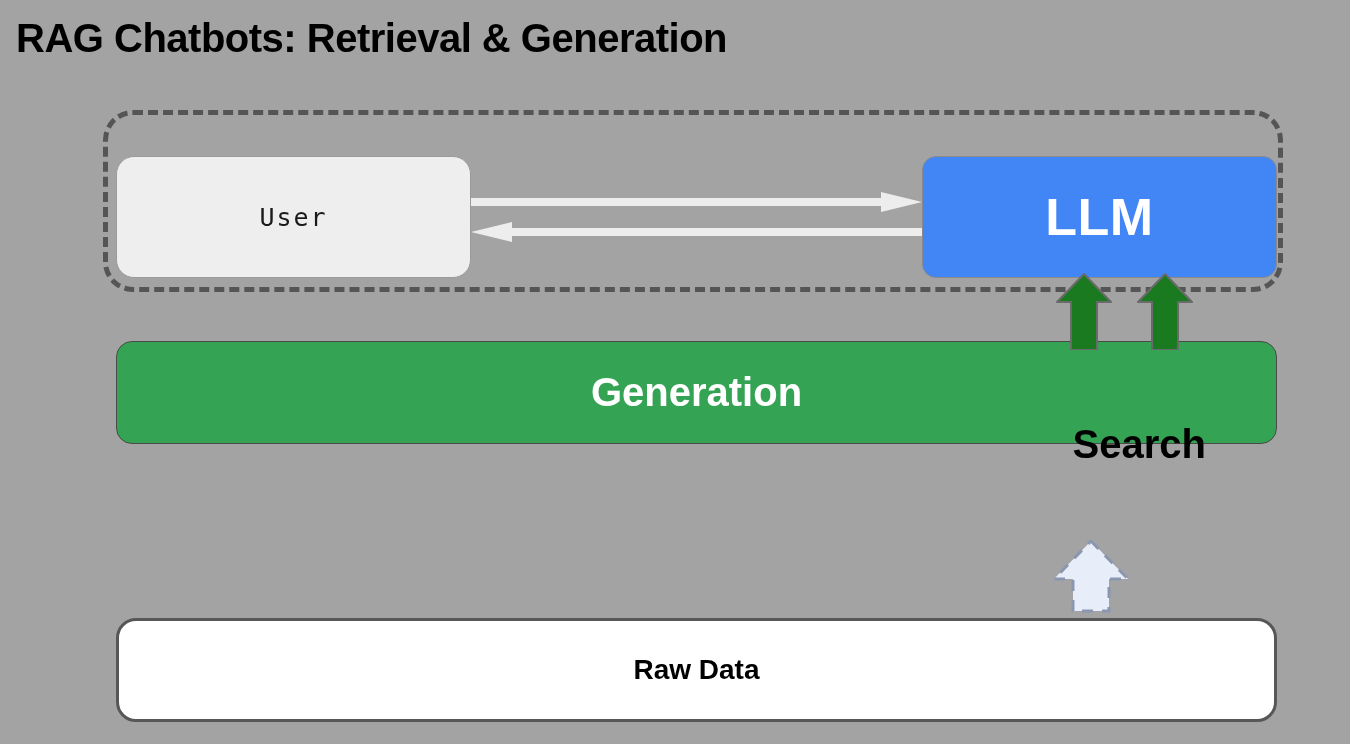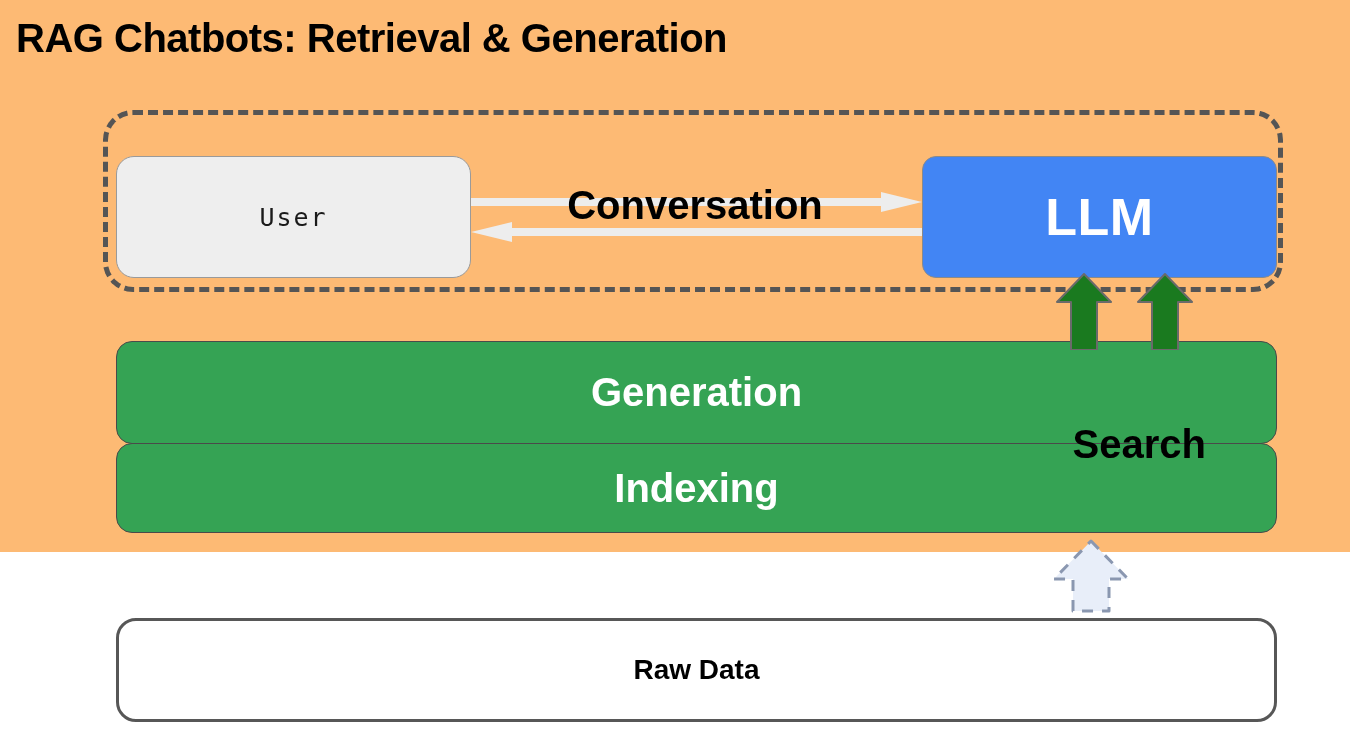--- a/index.html
+++ b/index.html
@@ -9,22 +9,22 @@
   }
   body {
     width: 1350px;
     height: 744px;
     font-family: "Liberation Sans", sans-serif;
     overflow: hidden;
   }
   #canvas {
     position: relative;
     width: 1350px;
-    height: 552px;
-    background: #fdba74;
+    height: 744px;
+    background: #a3a3a3;
   }
 
   
   .title {
     position: absolute;
     left: 16px;
     top: 16px;
     font-size: 40px;
     font-weight: bold;
     color: #000000;
@@ -197,42 +197,38 @@
       <rect x="0" y="12" width="415" height="8" fill="#ededed"></rect>
       <polygon points="410,6 451,16 410,26" fill="#ededed"></polygon>
     </g>
 
     <g>
       <rect x="36" y="42" width="415" height="8" fill="#ededed"></rect>
       <polygon points="41,36 0,46 41,56" fill="#ededed"></polygon>
     </g>
   </svg>
 
-  <div class="conv-label">Conversation</div>
 
   <div class="box user-box">
     <span>User</span>
   </div>
 
   <div class="box llm-box">
     <span>LLM</span>
   </div>
 
   <svg class="green-arrows" viewBox="0 0 140 80" width="140" height="80">
     <polygon points="29,4 56,32 42,32 42,80 16,80 16,32 2,32" fill="#1a7a1f" stroke="#6a6a6a" stroke-width="2" stroke-linejoin="round"></polygon>
     <polygon points="110,4 137,32 123,32 123,80 97,80 97,32 83,32" fill="#1a7a1f" stroke="#6a6a6a" stroke-width="2" stroke-linejoin="round"></polygon>
   </svg>
 
   <div class="box retrieval-box">
     <span>Generation</span>
   </div>
 
-  <div class="box indexing-box">
-    <span>Indexing</span>
-  </div>
 
   <div class="search-label">Search</div>
 
   <svg class="ingest-arrow" viewBox="0 0 82 78" width="82" height="78">
     <polygon points="41,4 78,42 59,42 59,74 23,74 23,42 4,42" fill="#e8eef9" stroke="#8a97b0" stroke-width="3" stroke-dasharray="11,9" stroke-linejoin="round"></polygon>
   </svg>
 
   <div class="box rawdata-box">
     <span>Raw Data</span>
   </div>

